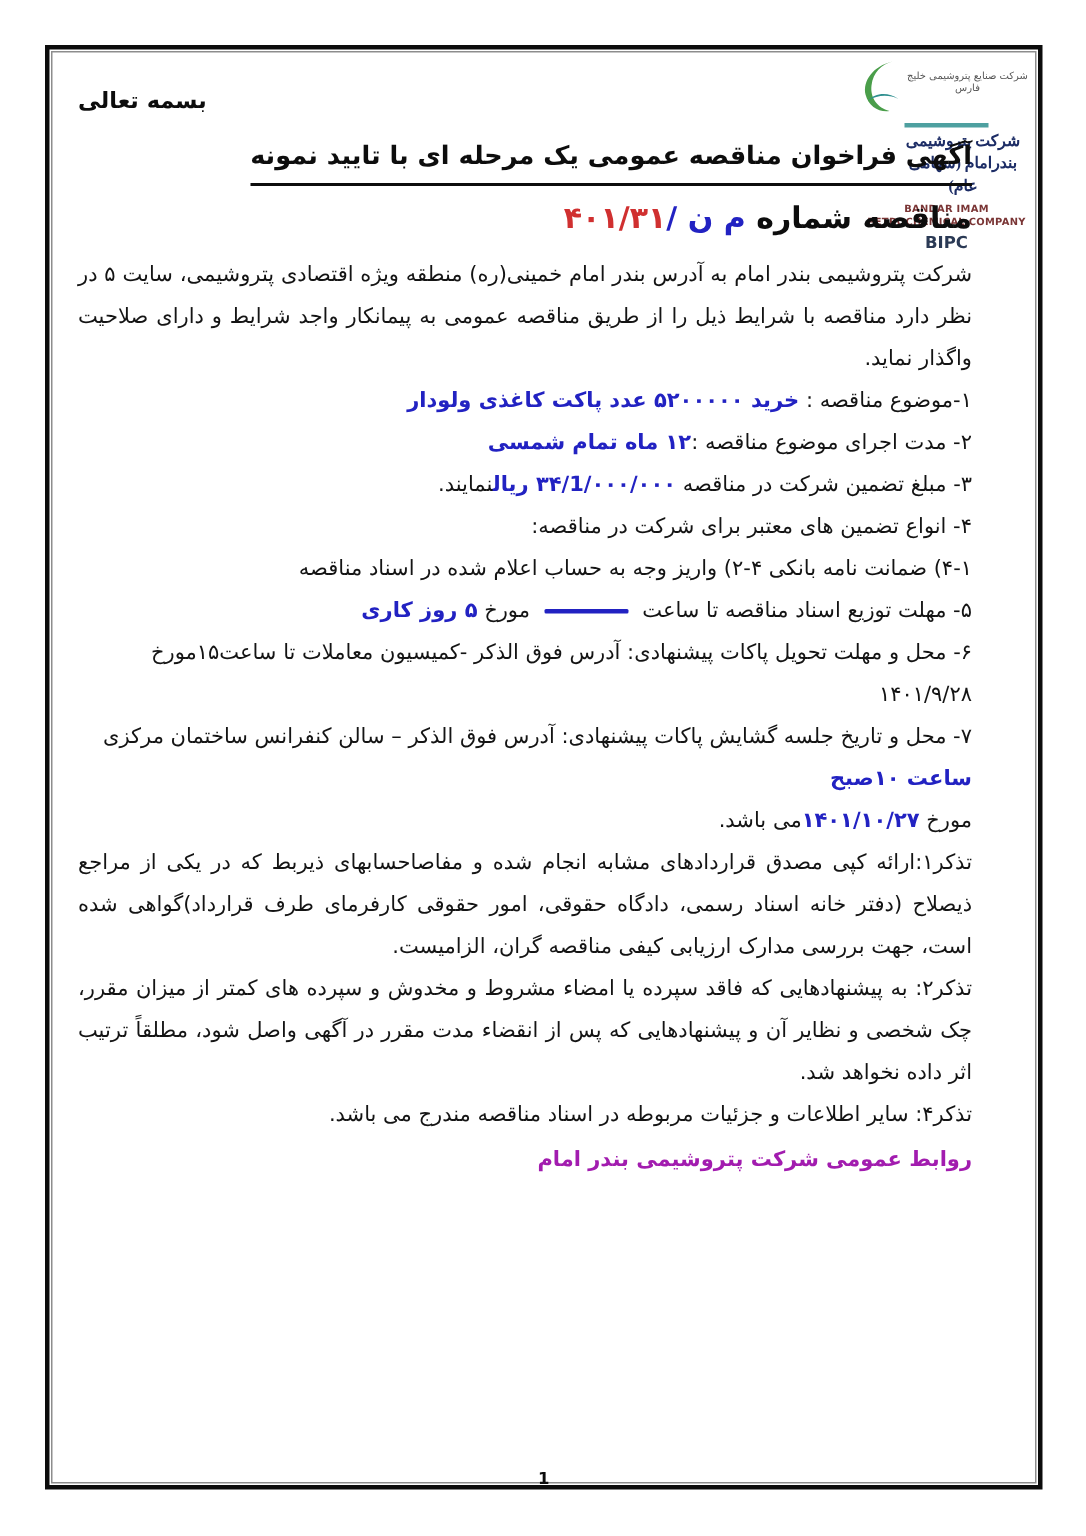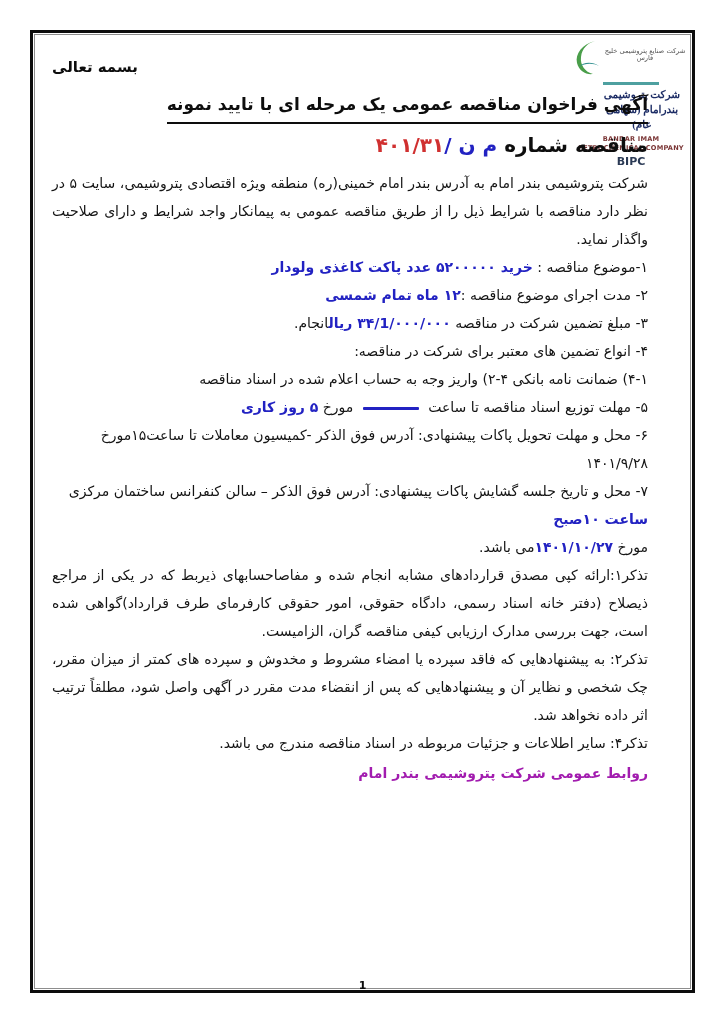--- a/index.html
+++ b/index.html
@@ -110,21 +110,21 @@
 
       <div class="line">
         <span>۱-موضوع مناقصه : </span><span class="bold-blue">خرید ۵۲۰۰۰۰۰ عدد پاکت کاغذی ولودار</span>
       </div>
 
       <div class="line">
         <span>۲- مدت اجرای موضوع مناقصه :</span><span class="bold-blue">۱۲ ماه تمام شمسی</span>
       </div>
 
       <div class="line">
-        <span>۳- مبلغ تضمین شرکت در مناقصه </span><span class="bold-blue">۳۴/1/۰۰۰/۰۰۰ ریال</span><span>انجام.</span>
+        <span>۳- مبلغ تضمین شرکت در مناقصه </span><span class="bold-blue">۳۴/1/۰۰۰/۰۰۰ ریال</span><span>نمایند.</span>
       </div>
 
       <div class="line">۴- انواع تضمین های معتبر برای شرکت در مناقصه:</div>
 
       <div class="line">۴-۱) ضمانت نامه بانکی ۴-۲) واریز وجه به حساب اعلام شده در اسناد مناقصه</div>
 
       <div class="line">
         <span>۵- مهلت توزیع اسناد مناقصه تا ساعت </span><span class="dash-line"></span><span> مورخ </span><span class="bold-blue">۵ روز کاری</span>
       </div>
 

